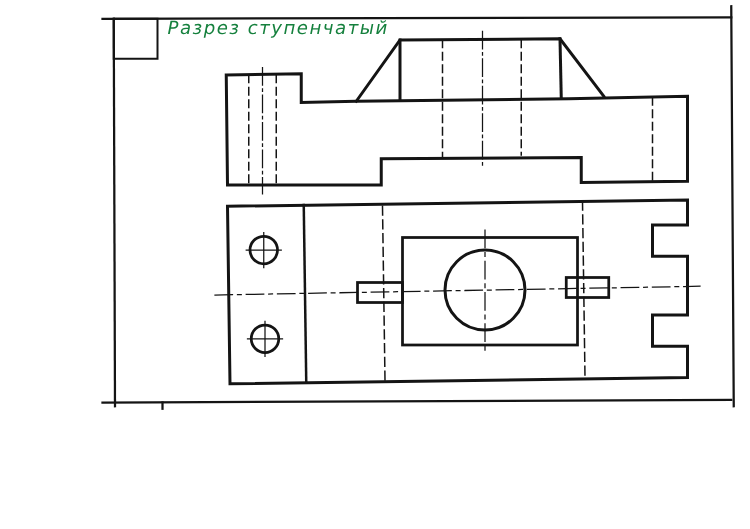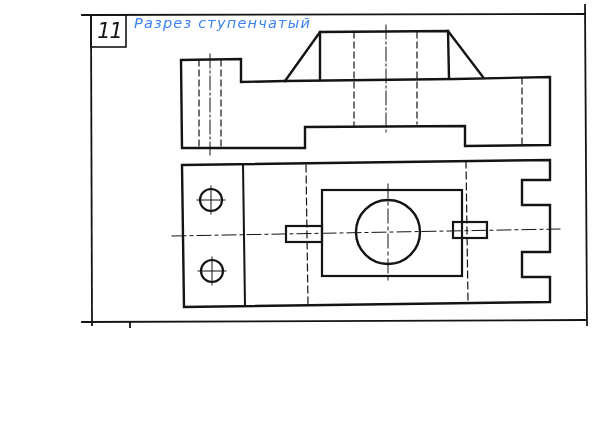--- a/index.html
+++ b/index.html
@@ -1,19 +1,19 @@
 <!DOCTYPE html>
 <html><head>
 <meta charset="utf-8">
 <style>
   html, body { margin: 0; padding: 0; background: #ffffff; }
   body { width: 600px; height: 423px; position: relative; overflow: hidden; font-family: "DejaVu Sans", sans-serif; }
   #sheet { position: absolute; left: 0; top: 0; width: 600px; height: 423px; }
   .num-label { position: absolute; left: 93px; top: 15px; width: 33px; height: 32px; display: flex; align-items: center; justify-content: center; font-family: "DejaVu Sans", sans-serif; font-style: italic; font-size: 21px; color: #141414; letter-spacing: -1px; }
-  .title-label { position: absolute; left: 134px; top: 15px; font-family: "DejaVu Sans", sans-serif; font-style: italic; font-size: 14.5px; color: #3b82f6; letter-spacing: 1.2px; white-space: nowrap; }
+  .title-label { position: absolute; left: 134px; top: 15px; font-family: "DejaVu Sans", sans-serif; font-style: italic; font-size: 14.5px; color: #15803d; letter-spacing: 1.2px; white-space: nowrap; }
 </style>
 </head>
 <body>
 
 <div id="sheet">
   <svg width="600" height="423" viewBox="0 0 600 423" xmlns="http://www.w3.org/2000/svg">
     <g fill="none" stroke="#141414" stroke-linecap="square">
 
       <g stroke-width="1.8">
         <line x1="82" y1="15" x2="585" y2="14"></line>
@@ -71,15 +71,14 @@
           <line x1="466" y1="161" x2="468" y2="302"></line>
         </g>
 
         <g stroke-width="1" stroke-dasharray="14,4,3,4">
           <line x1="172" y1="236" x2="560" y2="229"></line>
           <line x1="388" y1="184" x2="388" y2="280"></line>
         </g>
       </g>
     </g>
   </svg>
-  <div class="num-label">11</div>
   <div class="title-label">Разрез ступенчатый</div>
 </div>
 
 </body></html>

